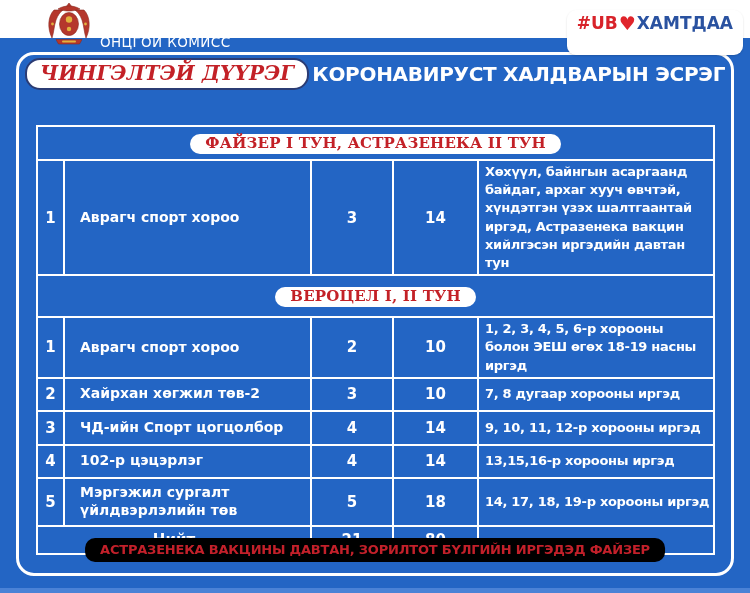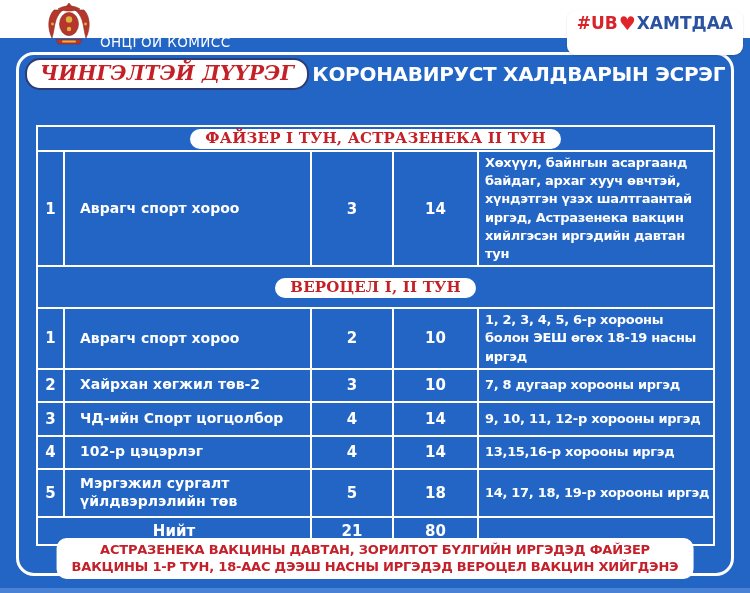--- a/index.html
+++ b/index.html
@@ -48,21 +48,21 @@
 
   
   table.sched {
     position:absolute; left:36px; top:125px; width:677px; z-index:3;
     border-collapse:collapse; table-layout:fixed;
     color:#ffffff; font-weight:bold;
   }
   .sched td, .sched th { border:2px solid #ffffff; vertical-align:middle; }
   .sched th { font-size:14px; line-height:1.2; padding:1px; font-weight:bold; }
   .rh-head { height:40px; }
-  .rh-sec  { height:25px; }
+  .rh-sec  { height:34px; }
   .rh-big  { height:105px; }
   .rh-a    { height:40px; }
   .rh-b    { height:33px; }
   .rh-c    { height:34px; }
   .rh-e    { height:48px; }
   .rh-t    { height:28px; }
   .num     { text-align:center; font-size:15px; }
   .loc     { text-align:left; font-size:14px; line-height:1.25; padding:2px 4px 2px 15px; }
   .kho     { text-align:left; font-size:13px; letter-spacing:-0.3px; line-height:1.4; padding:2px 3px 2px 6px; }
   .sec-cell { text-align:center; padding:1px 0; }
@@ -70,21 +70,21 @@
     display:inline-block; background:#ffffff; color:#c32127; border-radius:12px;
     padding:0 15px 2px 15px;
     font-family:"DejaVu Serif","Liberation Serif",serif; font-weight:bold;
     font-size:15px; letter-spacing:0.2px; white-space:nowrap;
   }
   .total-label { text-align:center; font-size:15px; }
 
   
   .note {
     position:absolute; left:50%; transform:translateX(-50%); top:538px; z-index:3;
-    background:#ffffff; border-radius:10px; padding:3px 15px 4px 15px;
+    background:#000000; border-radius:10px; padding:3px 15px 4px 15px;
     text-align:center; color:#c3202a; font-weight:bold; font-size:13px;
     letter-spacing:-0.2px; line-height:1.32; white-space:nowrap;
   }
 
   .bottom-strip { position:absolute; left:0; bottom:0; width:750px; height:5px; background:#4a82d6; z-index:2; }
 </style>
 </head>
 <body>
 
 <div class="topbar"></div>
@@ -197,16 +197,15 @@
     <td colspan="2" class="total-label">Нийт</td>
     <td class="num">21</td>
     <td class="num">80</td>
     <td></td>
   </tr>
 </tbody>
   </table>
 
 <div class="note">
   <div>АСТРАЗЕНЕКА ВАКЦИНЫ ДАВТАН, ЗОРИЛТОТ БҮЛГИЙН ИРГЭДЭД ФАЙЗЕР</div>
-  <div>ВАКЦИНЫ 1-Р ТУН, 18-ААС ДЭЭШ НАСНЫ ИРГЭДЭД ВЕРОЦЕЛ ВАКЦИН ХИЙГДЭНЭ</div>
 </div>
 
 <div class="bottom-strip"></div>
 
 </body></html>

